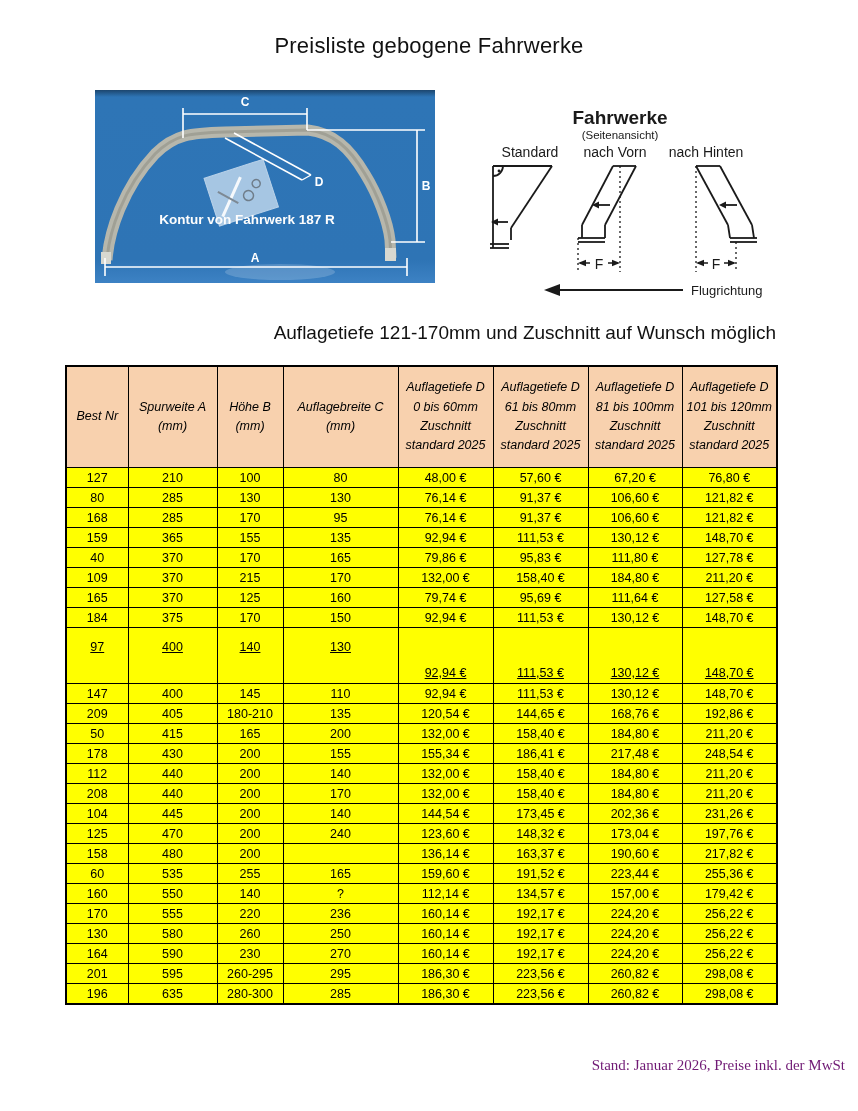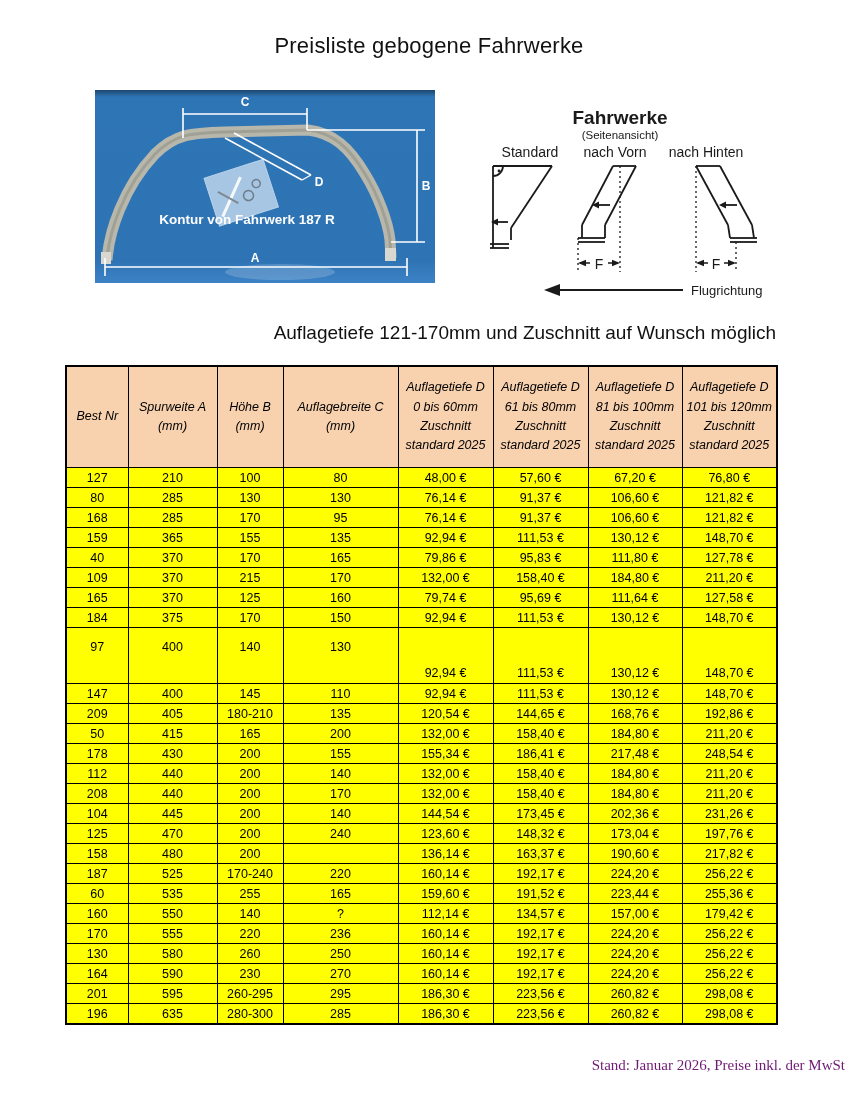--- a/index.html
+++ b/index.html
@@ -20,21 +20,21 @@
   .subtitle{position:absolute;top:322px;left:65px;width:711px;text-align:right;
     font-size:19px;color:#111;}
 
   
   .price-table-wrap{position:absolute;left:65px;top:365px;width:711px;}
   table.price{border-collapse:collapse;width:711px;table-layout:fixed;
     font-size:12.5px;border:2px solid #000;}
   table.price th, table.price td{border:1px solid #000;text-align:center;padding:0;overflow:hidden;}
   table.price th{background:#f8d1ae;font-weight:normal;height:100px;line-height:1.55;vertical-align:middle;font-style:italic;}
   table.price td{background:#ffff00;height:19px;vertical-align:middle;}
-  table.price tr.tall td{height:55px;}
+  table.price tr.tall td{height:55px;text-decoration:underline;}
   table.price tr.tall td.dim .cv{transform:translateY(-9px);}
   table.price tr.tall td.price-col{vertical-align:bottom;}
   table.price tr.tall td.price-col .cv{padding-bottom:3px;}
   .cv{display:block;}
 
   .footer-note{position:absolute;top:1057px;right:13px;font-size:15px;color:#701a75;font-family:Liberation Serif, serif;}
 
   
   text{font-family:"Liberation Sans", sans-serif;}
 </style>
@@ -690,46 +690,20 @@
             </td>
             <td class="price-col">
               <span class="cv">190,60 €</span>
             </td>
             <td class="price-col">
               <span class="cv">217,82 €</span>
             </td>
           </tr>
           <tr>
             <td class="dim">
-              <span class="cv">187</span>
-            </td>
-            <td class="dim">
-              <span class="cv">525</span>
-            </td>
-            <td class="dim">
-              <span class="cv">170-240</span>
-            </td>
-            <td class="dim">
-              <span class="cv">220</span>
-            </td>
-            <td class="price-col">
-              <span class="cv">160,14 €</span>
-            </td>
-            <td class="price-col">
-              <span class="cv">192,17 €</span>
-            </td>
-            <td class="price-col">
-              <span class="cv">224,20 €</span>
-            </td>
-            <td class="price-col">
-              <span class="cv">256,22 €</span>
-            </td>
-          </tr>
-          <tr>
-            <td class="dim">
               <span class="cv">60</span>
             </td>
             <td class="dim">
               <span class="cv">535</span>
             </td>
             <td class="dim">
               <span class="cv">255</span>
             </td>
             <td class="dim">
               <span class="cv">165</span>

